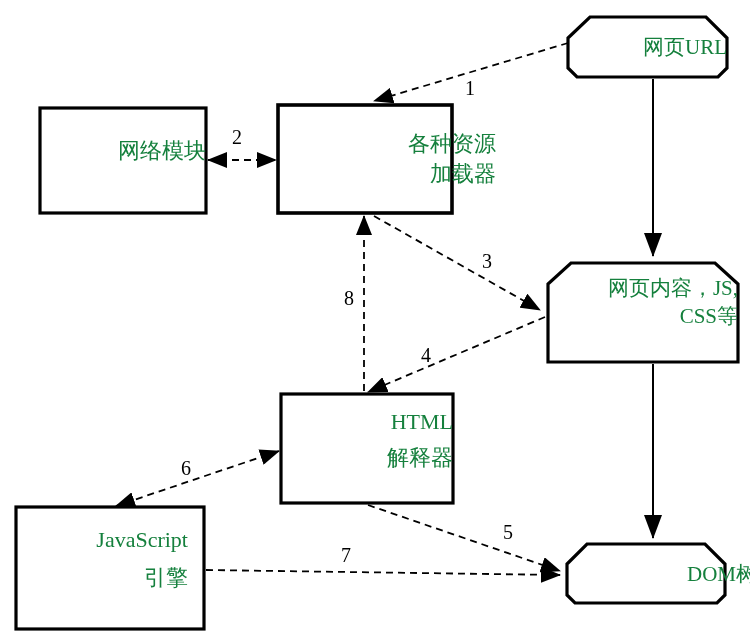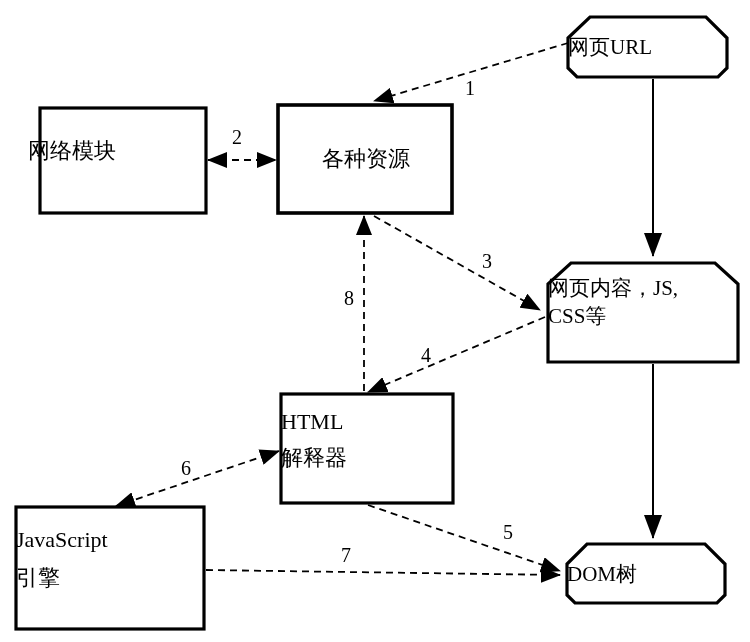--- a/index.html
+++ b/index.html
@@ -20,26 +20,26 @@
     position: absolute;
     left: 0;
     top: 0;
     width: 750px;
     height: 642px;
   }
   .box-label {
     position: absolute;
     display: flex;
     flex-direction: column;
-    align-items: flex-start;
+    align-items: flex-end;
     justify-content: center;
     text-align: center;
     font-size: 22px;
     line-height: 30px;
-    color: #000000;
+    color: #15803d;
     pointer-events: none;
     white-space: nowrap;
   }
   .box-label span { display: block; }
   .edge-num {
     position: absolute;
     transform: translate(-50%, -50%);
     font-size: 20px;
     line-height: 1;
     color: #000000;
@@ -75,26 +75,27 @@
     <line x1="568" y1="43" x2="374" y2="101" stroke="#000000" stroke-width="1.8" stroke-dasharray="7 5" marker-end="url(#ah-dash)"></line>
     <line x1="208" y1="160" x2="276" y2="160" stroke="#000000" stroke-width="1.8" stroke-dasharray="7 5" marker-start="url(#ah-dash)" marker-end="url(#ah-dash)"></line>
     <line x1="374" y1="216" x2="540" y2="310" stroke="#000000" stroke-width="1.8" stroke-dasharray="7 5" marker-end="url(#ah-dash)"></line>
     <line x1="545" y1="317" x2="368" y2="392" stroke="#000000" stroke-width="1.8" stroke-dasharray="7 5" marker-end="url(#ah-dash)"></line>
     <line x1="368" y1="505" x2="560" y2="571" stroke="#000000" stroke-width="1.8" stroke-dasharray="7 5" marker-end="url(#ah-dash)"></line>
     <line x1="279" y1="451" x2="116" y2="506" stroke="#000000" stroke-width="1.8" stroke-dasharray="7 5" marker-start="url(#ah-dash)" marker-end="url(#ah-dash)"></line>
     <line x1="206" y1="570" x2="560" y2="575" stroke="#000000" stroke-width="1.8" stroke-dasharray="7 5" marker-end="url(#ah-dash)"></line>
     <line x1="364" y1="391" x2="364" y2="216" stroke="#000000" stroke-width="1.8" stroke-dasharray="7 5" marker-end="url(#ah-dash)"></line>
   </svg>
 
-  <div class="box-label" style="left:28px; top:108px; width:166px; height:86px;">
+  <div class="box-label" style="left:40px; top:108px; width:166px; height:86px;">
     <span>网络模块</span>
   </div>
 
   <div class="box-label" style="left:278px; top:105px; width:174px; height:108px;padding-left:44px;">
     <span>各种资源</span>
+    <span>加载器</span>
   </div>
 
   <div class="box-label" style="left:568px; top:17px; width:159px; height:60px; font-size:21px;">
     <span>网页URL</span>
   </div>
 
   <div class="box-label" style="left:548px; top:264px; width:190px; height:75px; font-size:21px; line-height:28px;">
     <span>网页内容，JS,</span>
     <span>CSS等</span>
   </div>

